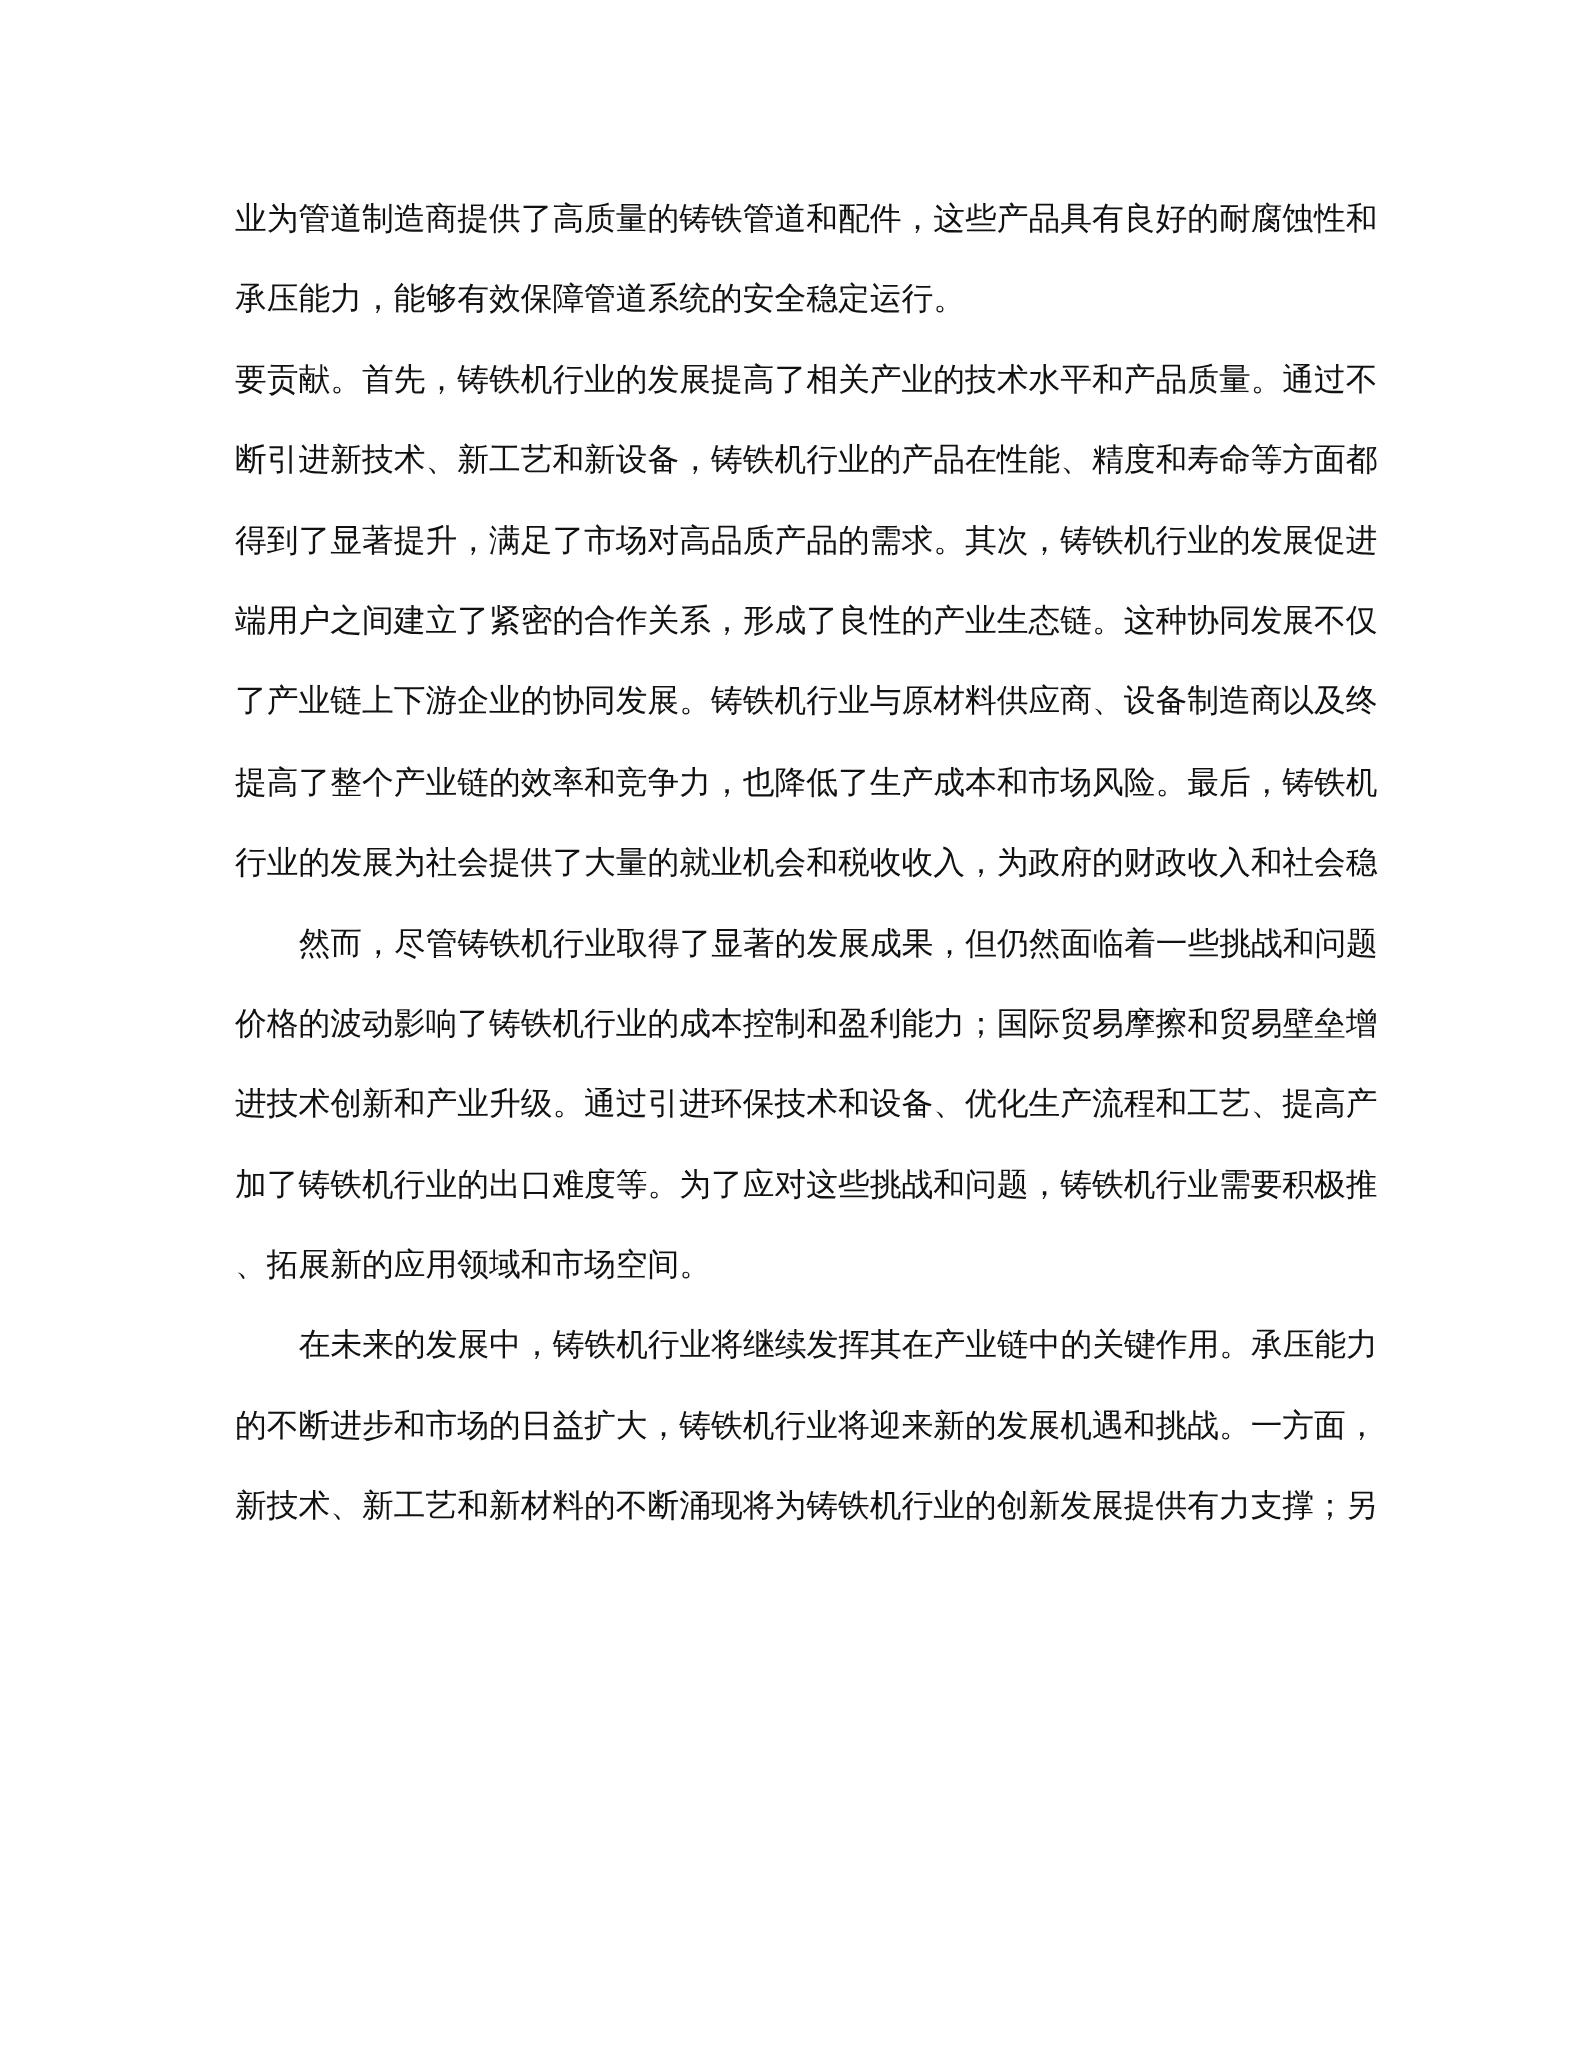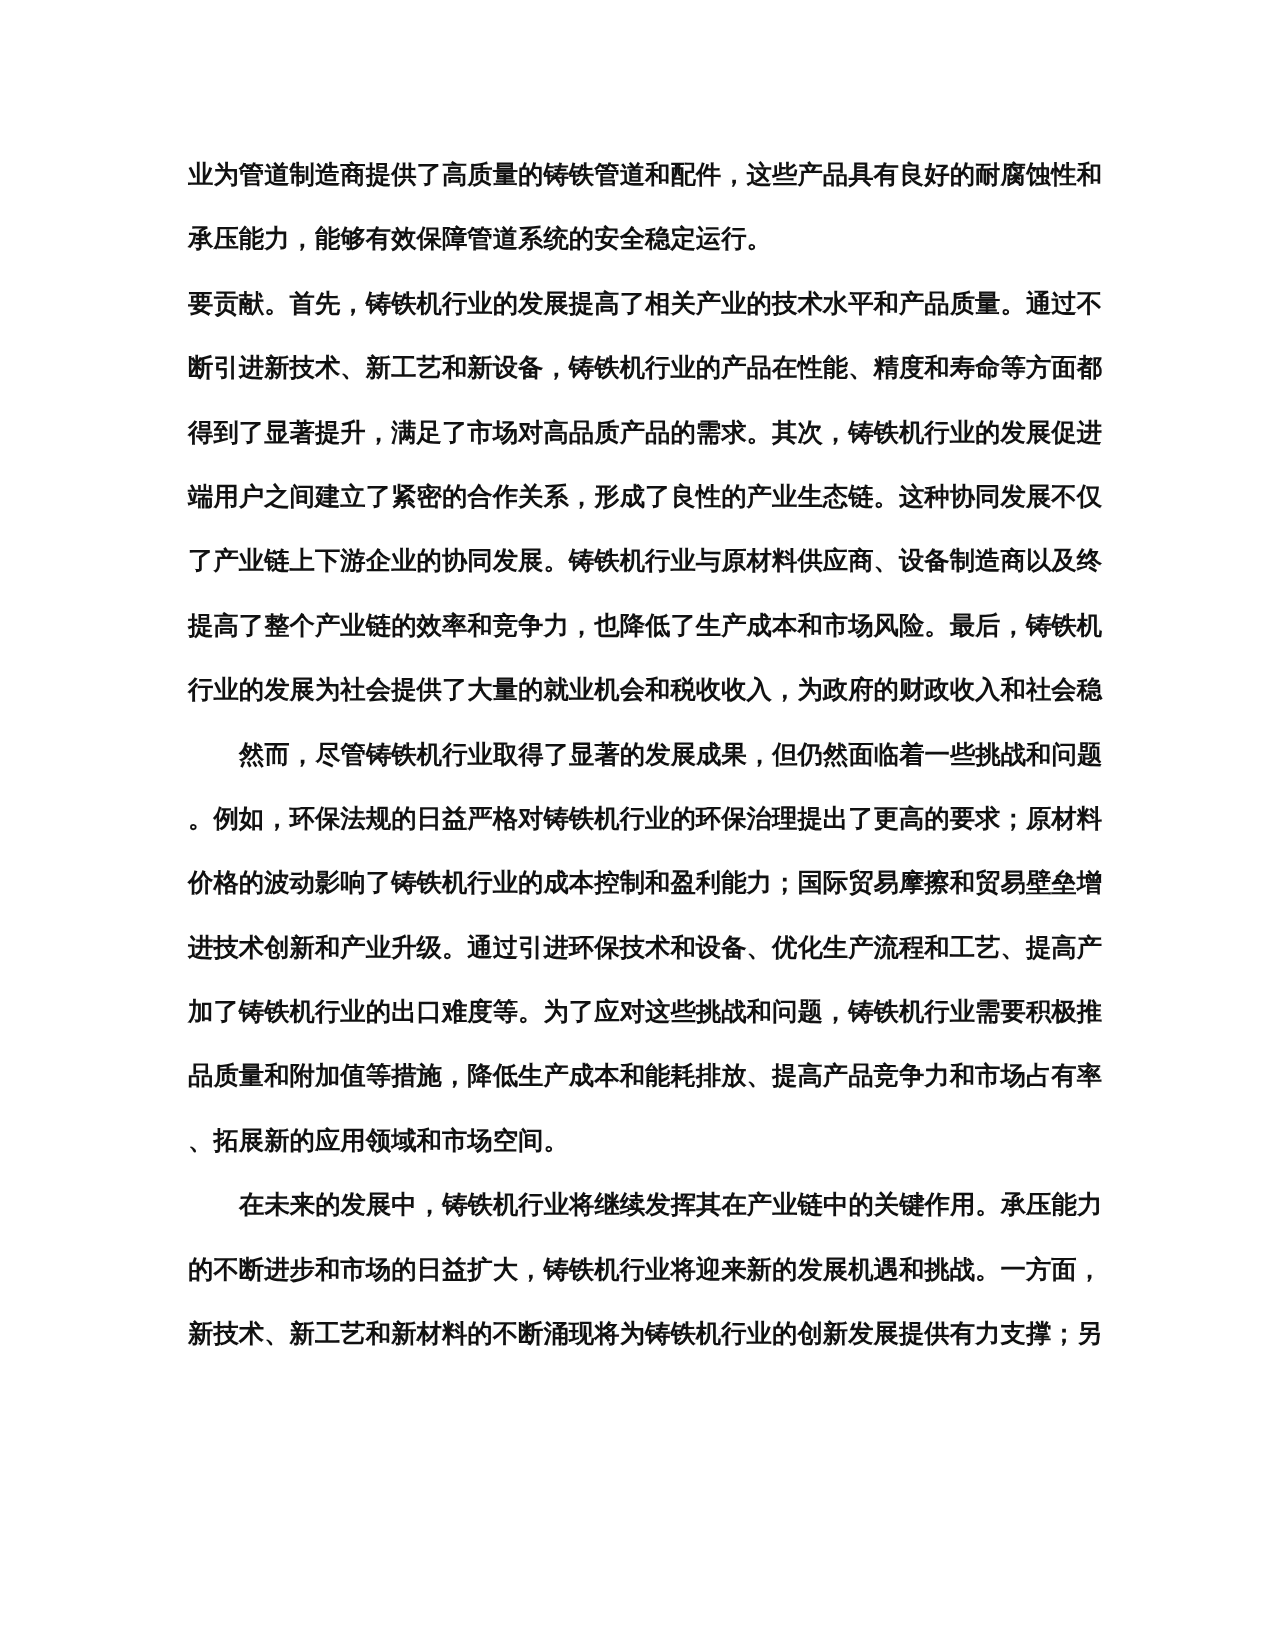--- a/index.html
+++ b/index.html
@@ -21,42 +21,39 @@
       color: #111111;
       font-family: "DejaVu Sans", "Liberation Sans", sans-serif;
       font-size: 25.4px;
       line-height: 64.4px;
       letter-spacing: 0px;
     }
     .line {
       display: block;
       white-space: nowrap;
       height: 64.4px;
-      font-weight: bold;
     }
     .indent {
       padding-left: 51px;
     }
   </style>
 </head>
 <body>
 
 <div class="page">
   <span class="line">业为管道制造商提供了高质量的铸铁管道和配件，这些产品具有良好的耐腐蚀性和</span>
   <span class="line">承压能力，能够有效保障管道系统的安全稳定运行。</span>
   <span class="line">要贡献。首先，铸铁机行业的发展提高了相关产业的技术水平和产品质量。通过不</span>
   <span class="line">断引进新技术、新工艺和新设备，铸铁机行业的产品在性能、精度和寿命等方面都</span>
   <span class="line">得到了显著提升，满足了市场对高品质产品的需求。其次，铸铁机行业的发展促进</span>
   <span class="line">端用户之间建立了紧密的合作关系，形成了良性的产业生态链。这种协同发展不仅</span>
   <span class="line">了产业链上下游企业的协同发展。铸铁机行业与原材料供应商、设备制造商以及终</span>
   <span class="line">提高了整个产业链的效率和竞争力，也降低了生产成本和市场风险。最后，铸铁机</span>
   <span class="line">行业的发展为社会提供了大量的就业机会和税收收入，为政府的财政收入和社会稳</span>
   <span class="line indent">然而，尽管铸铁机行业取得了显著的发展成果，但仍然面临着一些挑战和问题</span>
-  <span class="line">。例如，环保法规的日益严格对铸铁机行业的环保治理提出了更高的要求；原材料</span>
   <span class="line">价格的波动影响了铸铁机行业的成本控制和盈利能力；国际贸易摩擦和贸易壁垒增</span>
   <span class="line">进技术创新和产业升级。通过引进环保技术和设备、优化生产流程和工艺、提高产</span>
   <span class="line">加了铸铁机行业的出口难度等。为了应对这些挑战和问题，铸铁机行业需要积极推</span>
-  <span class="line">品质量和附加值等措施，降低生产成本和能耗排放、提高产品竞争力和市场占有率</span>
   <span class="line">、拓展新的应用领域和市场空间。</span>
   <span class="line indent">在未来的发展中，铸铁机行业将继续发挥其在产业链中的关键作用。承压能力</span>
   <span class="line">的不断进步和市场的日益扩大，铸铁机行业将迎来新的发展机遇和挑战。一方面，</span>
   <span class="line">新技术、新工艺和新材料的不断涌现将为铸铁机行业的创新发展提供有力支撑；另</span>
 </div>
 
 </body></html>

